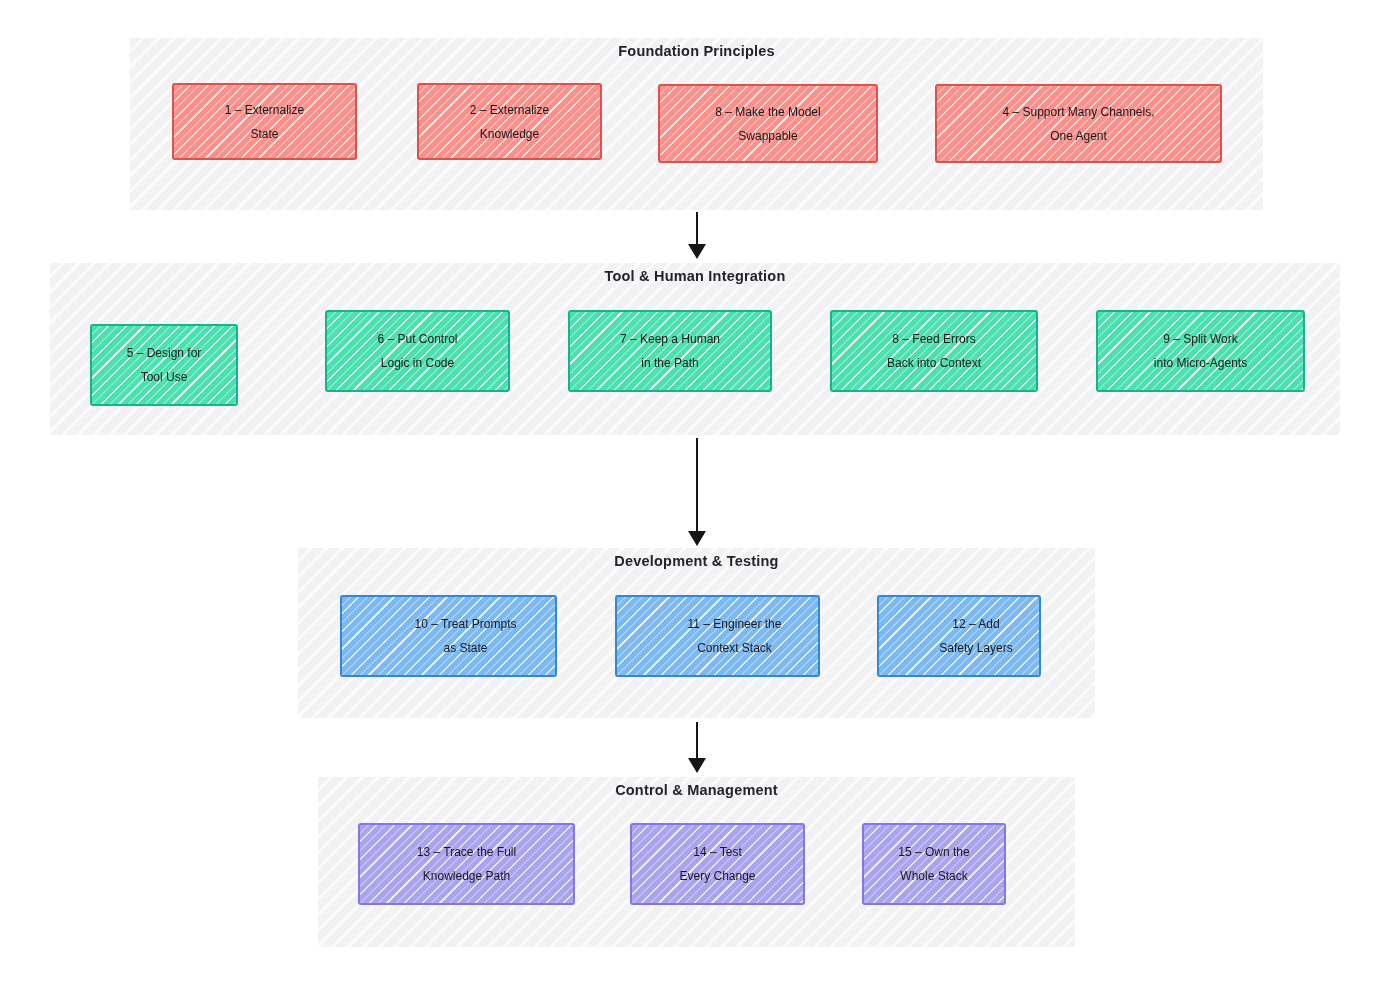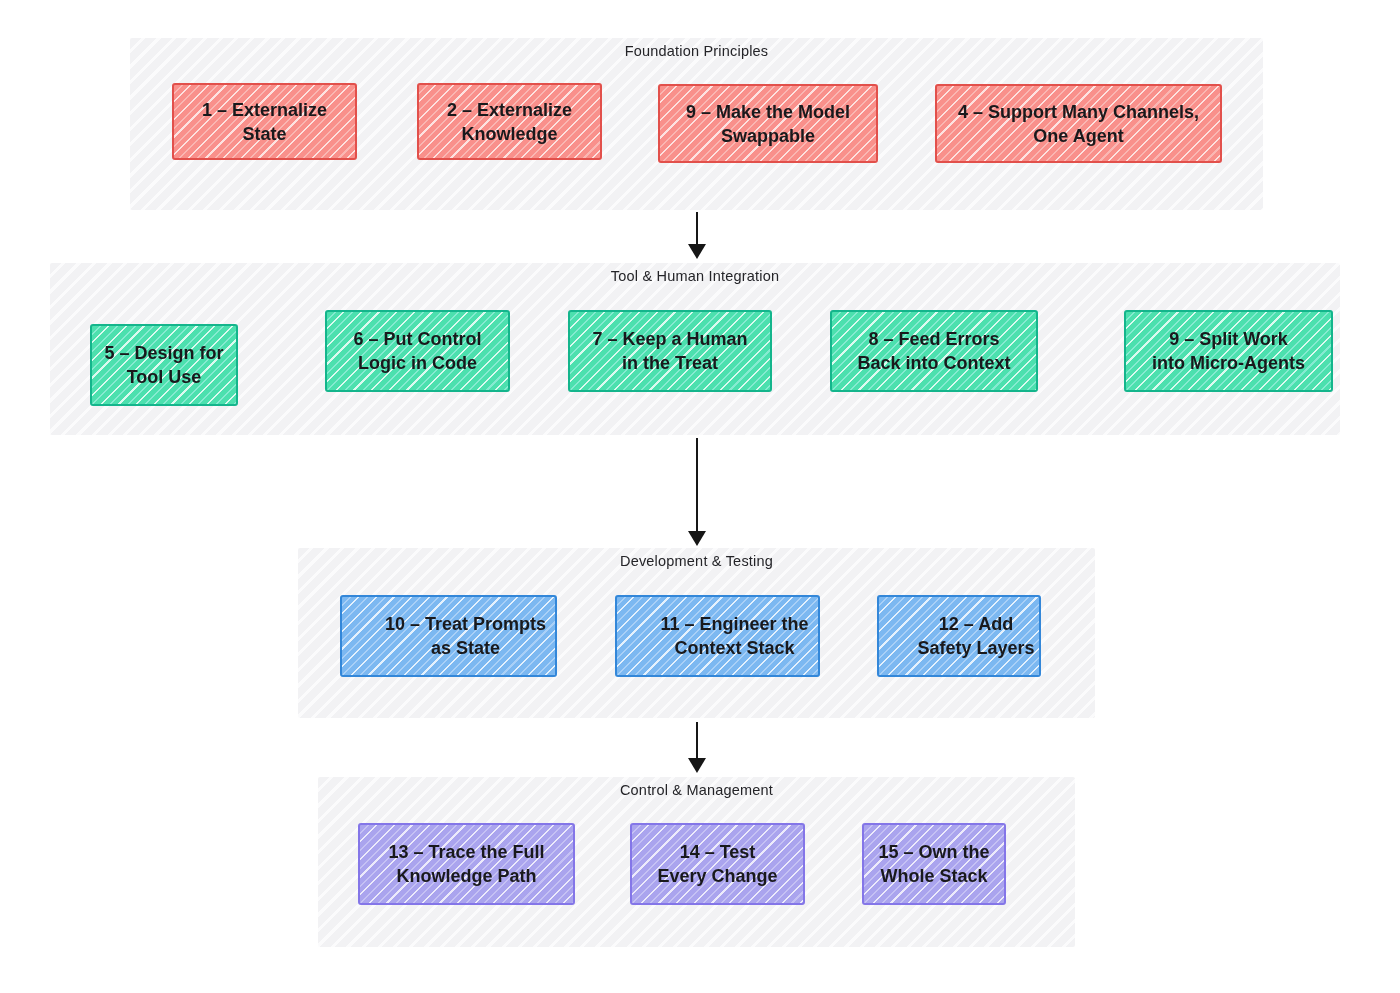--- a/index.html
+++ b/index.html
@@ -7,28 +7,28 @@
     position:relative;width:1400px;height:993px;background:#ffffff;overflow:hidden;
     font-family:"Liberation Sans","DejaVu Sans",sans-serif;color:#1c1c1e;
   }
   .group{
     position:absolute;
     background:repeating-linear-gradient(135deg,#f2f2f4 0px,#f2f2f4 8px,#fbfbfc 8px,#fbfbfc 11px);
     border-radius:2px;
   }
   .group-title{
     position:absolute;top:5px;left:0;right:0;text-align:center;
-    font-size:14.5px;font-weight:400;letter-spacing:.2px;color:#242428;
+    font-size:14.5px;font-weight:700;letter-spacing:.2px;color:#242428;
   }
   .node{
     position:absolute;border:2px solid;border-radius:3px;
     display:flex;align-items:center;justify-content:center;text-align:center;
     box-sizing:border-box;
   }
-  .node .lines{font-size:18px;font-weight:700;line-height:24px;color:#19191c;}
+  .node .lines{font-size:12px;font-weight:400;line-height:24px;color:#19191c;}
   .node .lines span{display:block;}
   .node.red{
     border-color:#e2504b;
     background:repeating-linear-gradient(135deg,#f9908b 0px,#f9908b 5px,#fab7b3 5px,#fab7b3 6.5px,#f9908b 6.5px,#f9908b 11px,#fde2e0 11px,#fde2e0 12.5px);
   }
   .node.green{
     border-color:#14b58c;
     background:repeating-linear-gradient(135deg,#4ce0ae 0px,#4ce0ae 5px,#86ebd1 5px,#86ebd1 6.5px,#4ce0ae 6.5px,#4ce0ae 11px,#dcfaf0 11px,#dcfaf0 12.5px);
   }
   .node.blue{
@@ -62,21 +62,21 @@
       </div>
     </div>
     <div class="node red" style="left:287px;top:45px;width:185px;height:77px">
       <div class="lines">
         <span>2 – Externalize</span>
         <span>Knowledge</span>
       </div>
     </div>
     <div class="node red" style="left:528px;top:46px;width:220px;height:79px">
       <div class="lines">
-        <span>9 – Make the Model</span>
+        <span>8 – Make the Model</span>
         <span>Swappable</span>
       </div>
     </div>
     <div class="node red" style="left:805px;top:46px;width:287px;height:79px">
       <div class="lines">
         <span>4 – Support Many Channels,</span>
         <span>One Agent</span>
       </div>
     </div>
   </div>
@@ -96,30 +96,30 @@
     </div>
     <div class="node green" style="left:275px;top:47px;width:185px;height:82px">
       <div class="lines">
         <span>6 – Put Control</span>
         <span>Logic in Code</span>
       </div>
     </div>
     <div class="node green" style="left:518px;top:47px;width:204px;height:82px">
       <div class="lines">
         <span>7 – Keep a Human</span>
-        <span>in the Treat</span>
+        <span>in the Path</span>
       </div>
     </div>
     <div class="node green" style="left:780px;top:47px;width:208px;height:82px">
       <div class="lines">
         <span>8 – Feed Errors</span>
         <span>Back into Context</span>
       </div>
     </div>
-    <div class="node green" style="left:1074px;top:47px;width:209px;height:82px">
+    <div class="node green" style="left:1046px;top:47px;width:209px;height:82px">
       <div class="lines">
         <span>9 – Split Work</span>
         <span>into Micro-Agents</span>
       </div>
     </div>
   </div>
 
   <div class="arrow" style="left:687px;top:438px;height:108px">
     <div class="shaft"></div>
     <div class="head"></div>

